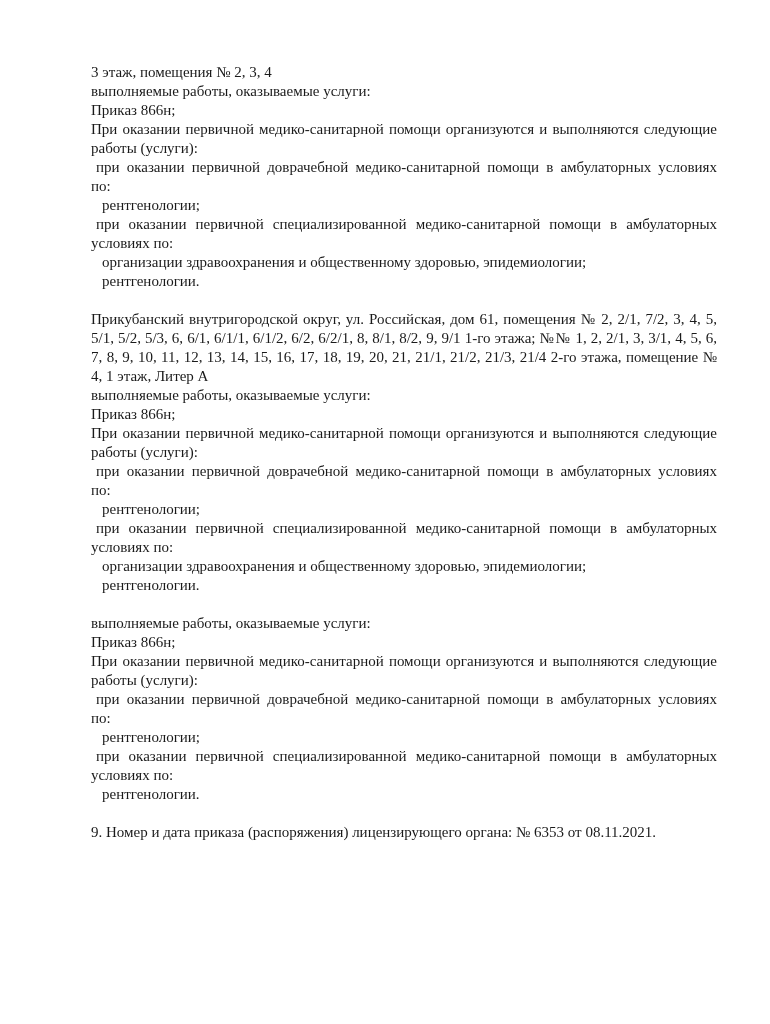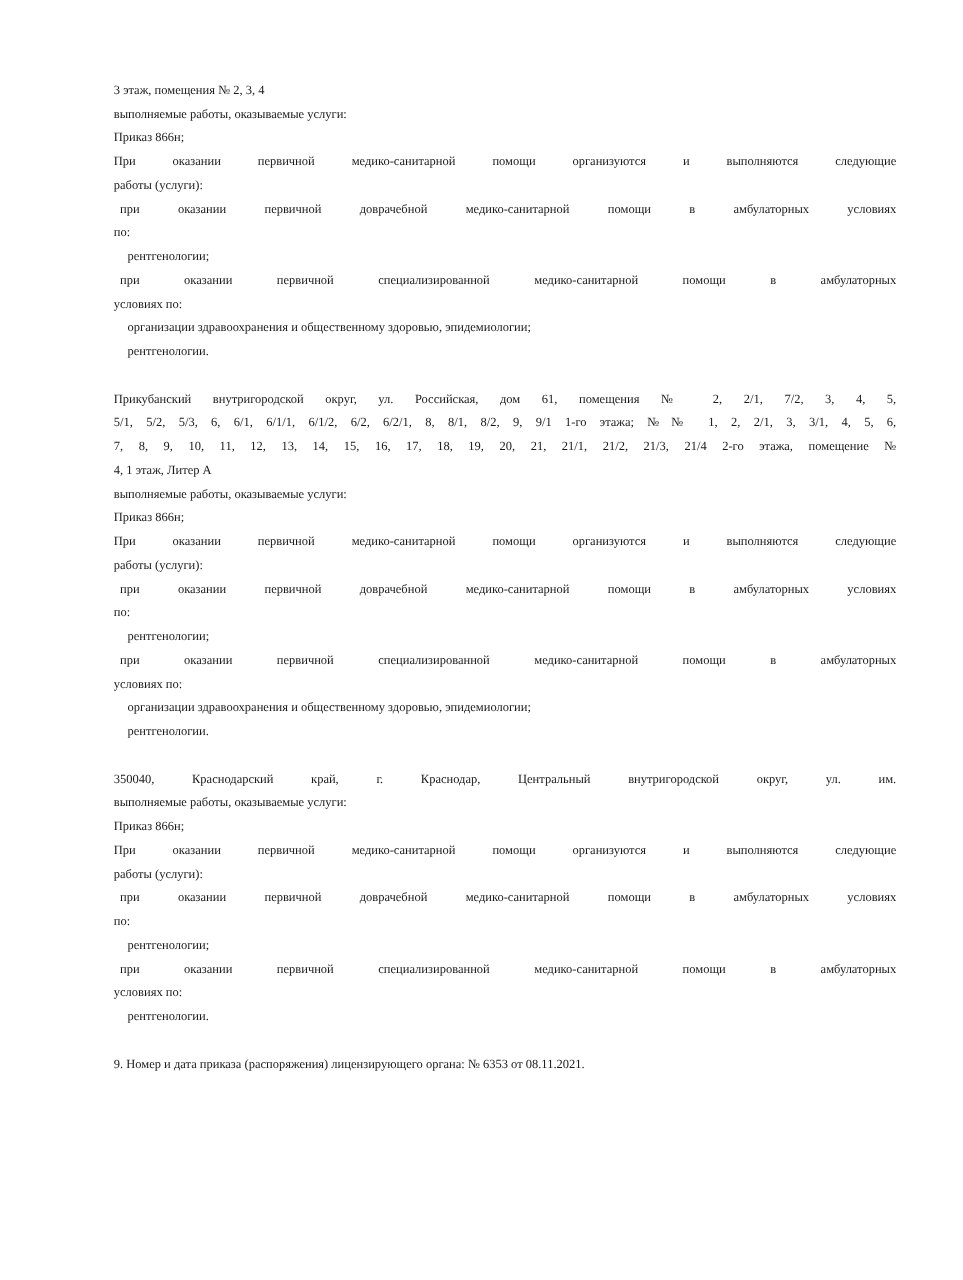--- a/index.html
+++ b/index.html
@@ -14,21 +14,21 @@
     background: #ffffff;
     overflow: hidden;
     font-family: "Liberation Serif", "DejaVu Serif", serif;
     color: #1a1a1a;
   }
   .content {
     position: absolute;
     left: 91px;
     top: 63px;
     width: 626px;
-    font-size: 10px;
+    font-size: 15px;
     line-height: 19px;
   }
   .ln {
     height: 19px;
     white-space: nowrap;
   }
   .j {
     text-align: justify;
     text-align-last: justify;
   }
@@ -74,21 +74,20 @@
       <div class="ln i2">рентгенологии;</div>
       <div class="ln i1 j">при оказании первичной специализированной медико-санитарной помощи в амбулаторных</div>
       <div class="ln">условиях по:</div>
       <div class="ln i2">организации здравоохранения и общественному здоровью, эпидемиологии;</div>
       <div class="ln i2">рентгенологии.</div>
     </section>
 
     <div class="gap"></div>
 
     <section>
-      <div class="ln j">350040, Краснодарский край, г. Краснодар, Центральный внутригородской округ, ул. им.</div>
       <div class="ln">выполняемые работы, оказываемые услуги:</div>
       <div class="ln">Приказ 866н;</div>
       <div class="ln j">При оказании первичной медико-санитарной помощи организуются и выполняются следующие</div>
       <div class="ln">работы (услуги):</div>
       <div class="ln i1 j">при оказании первичной доврачебной медико-санитарной помощи в амбулаторных условиях</div>
       <div class="ln">по:</div>
       <div class="ln i2">рентгенологии;</div>
       <div class="ln i1 j">при оказании первичной специализированной медико-санитарной помощи в амбулаторных</div>
       <div class="ln">условиях по:</div>
       <div class="ln i2">рентгенологии.</div>

